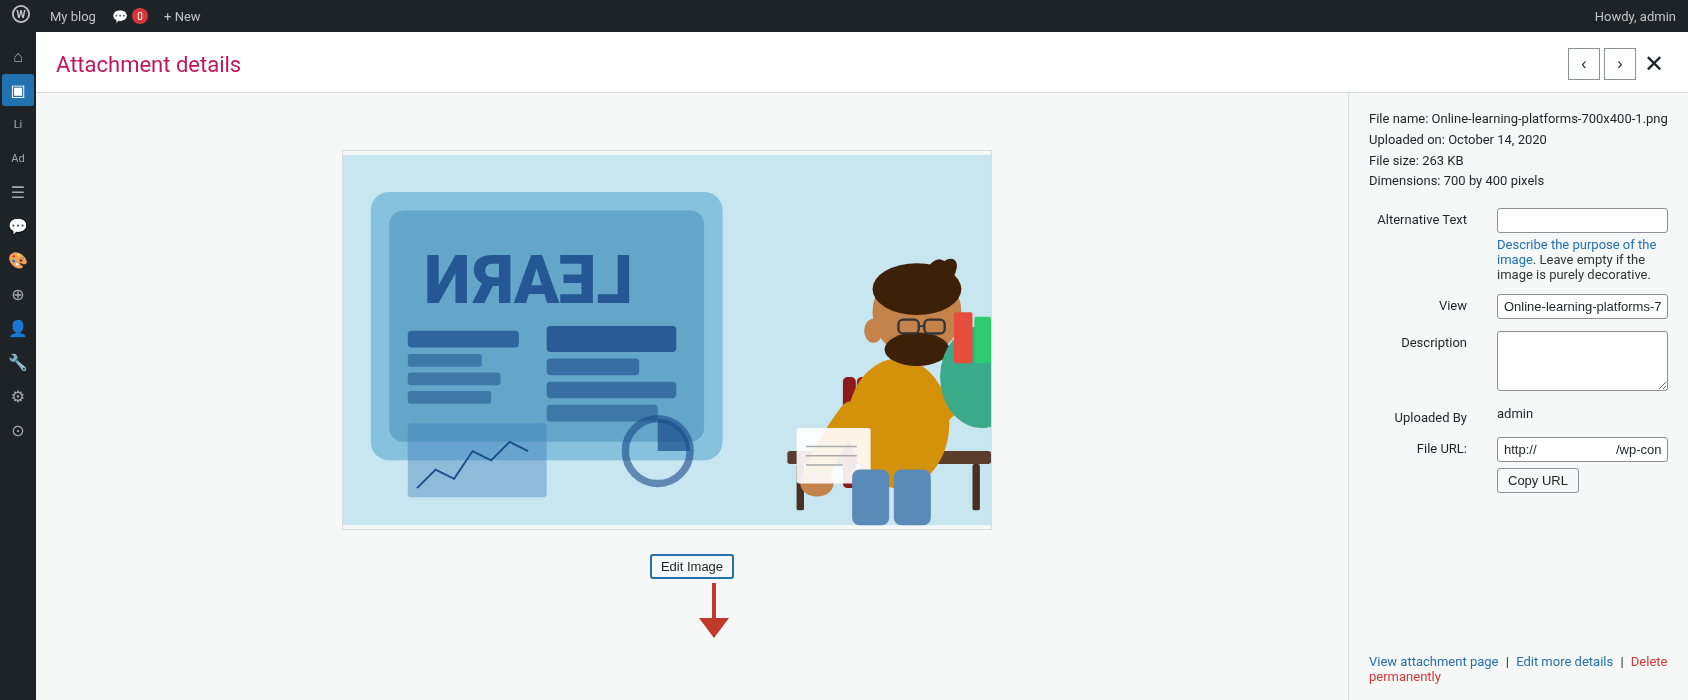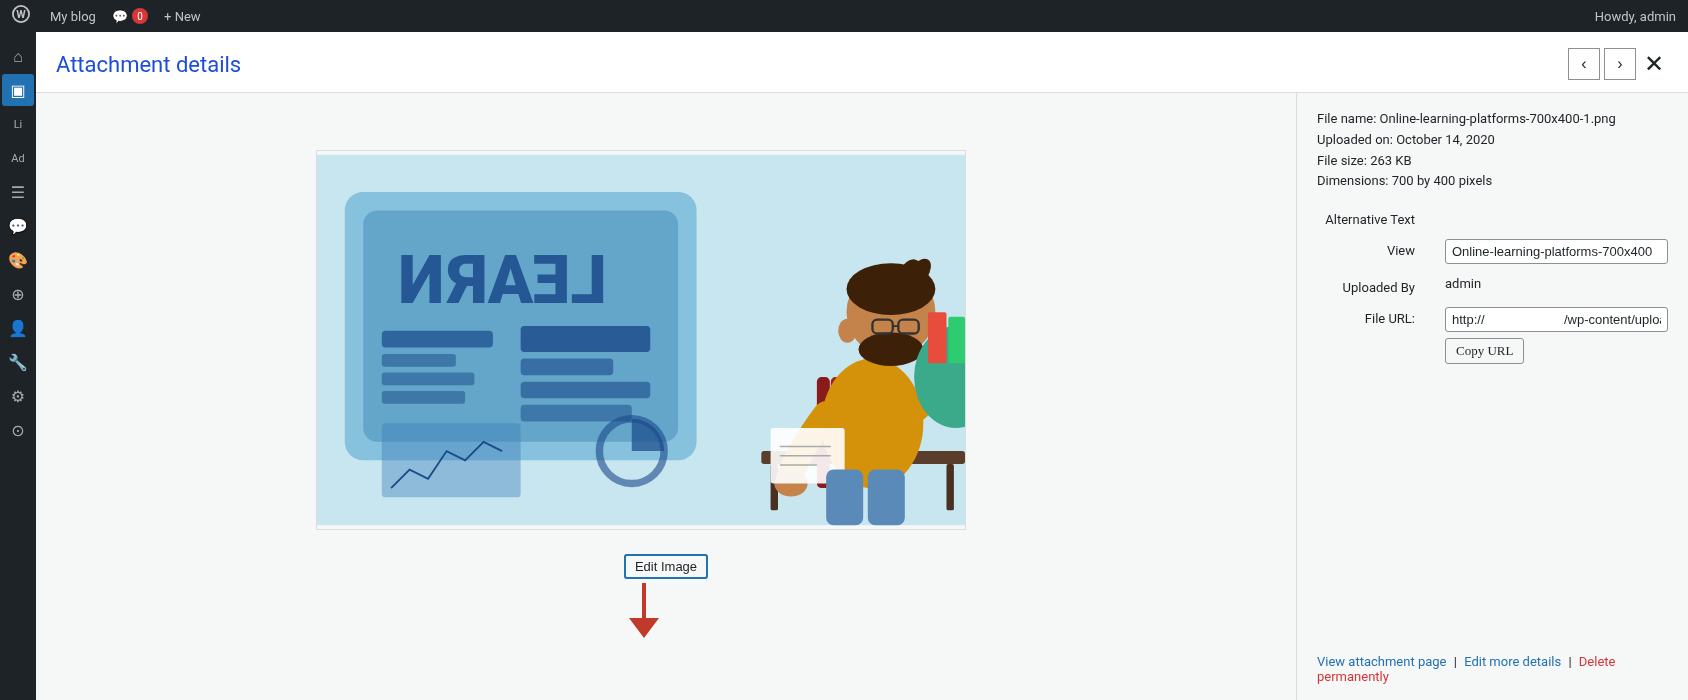--- a/index.html
+++ b/index.html
@@ -94,21 +94,21 @@
       background: #fff;
       padding: 16px 20px 12px;
       border-bottom: 1px solid #dcdcde;
       display: flex;
       align-items: center;
       justify-content: space-between;
     }
     .dialog-title {
       font-size: 22px;
       font-weight: 400;
-      color: #1d4ed8;
+      color: #be185d;
     }
     .dialog-nav {
       display: flex;
       align-items: center;
       gap: 4px;
     }
     .nav-btn {
       width: 32px; height: 32px;
       border: 1px solid #8c8f94;
       background: #fff;
@@ -161,21 +161,21 @@
       height: 380px;
       display: block;
       border: 1px solid #dcdcde;
     }
 
     .edit-image-btn-container {
       margin-top: 24px;
       position: relative;
       display: flex;
       flex-direction: column;
-      align-items: flex-start;
+      align-items: flex-end;
     }
 
     .edit-image-btn {
       border: 1px solid #8c8f94;
       background: #f6f7f7;
       color: #1d2327;
       padding: 4px 10px;
       font-size: 13px;
       cursor: pointer;
       border-radius: 3px;
@@ -183,21 +183,21 @@
       outline-offset: -2px;
     }
 
     
     .red-arrow {
       margin-top: 4px;
     }
 
     
     .details-panel {
-      width: 392px;
+      width: 340px;
       background: #f6f7f7;
       border-left: 1px solid #dcdcde;
       padding: 16px 20px;
       overflow-y: auto;
       display: flex;
       flex-direction: column;
       gap: 0;
     }
 
     .file-info {
@@ -267,21 +267,20 @@
     }
 
     .copy-url-btn {
       border: 1px solid #8c8f94;
       background: #f6f7f7;
       color: #1d2327;
       padding: 4px 10px;
       font-size: 13px;
       cursor: pointer;
       border-radius: 3px;
-      font-family: Liberation Serif, serif;
     }
 
     .dialog-footer-links {
       margin-top: auto;
       padding-top: 16px;
       font-size: 13px;
     }
     .dialog-footer-links a {
       color: #2271b1;
       text-decoration: none;
@@ -432,30 +431,42 @@
 
         <div class="file-info">
           <div><span>File name:</span> <span>Online-learning-platforms-700x400-1.png</span></div>
           <div><span>Uploaded on:</span> <span>October 14, 2020</span></div>
           <div><span>File size:</span> <span>263 KB</span></div>
           <div><span>Dimensions:</span> <span>700 by 400 pixels</span></div>
         </div>
 
         <div class="form-row">
           <label class="form-label">Alternative Text</label>
+          <div class="form-field">
+            <input type="text" value="" style="">
+            <div class="alt-text-help">
+              <a href="#">Describe the purpose of the image</a><span>. Leave empty if the image is purely decorative.</span>
+            </div>
+          </div>
         </div>
 
         <div class="form-row">
           <label class="form-label">View</label>
           <div class="form-field">
             <input type="text" value="Online-learning-platforms-700x400" style="">
           </div>
         </div>
 
 
+        <div class="form-row">
+          <label class="form-label">Description</label>
+          <div class="form-field">
+            <textarea style=""></textarea>
+          </div>
+        </div>
 
         <div class="form-row">
           <label class="form-label">Uploaded By</label>
           <div class="form-field">
             <span class="uploaded-by-value">admin</span>
           </div>
         </div>
 
         <div class="form-row">
           <label class="form-label">File URL:</label>

